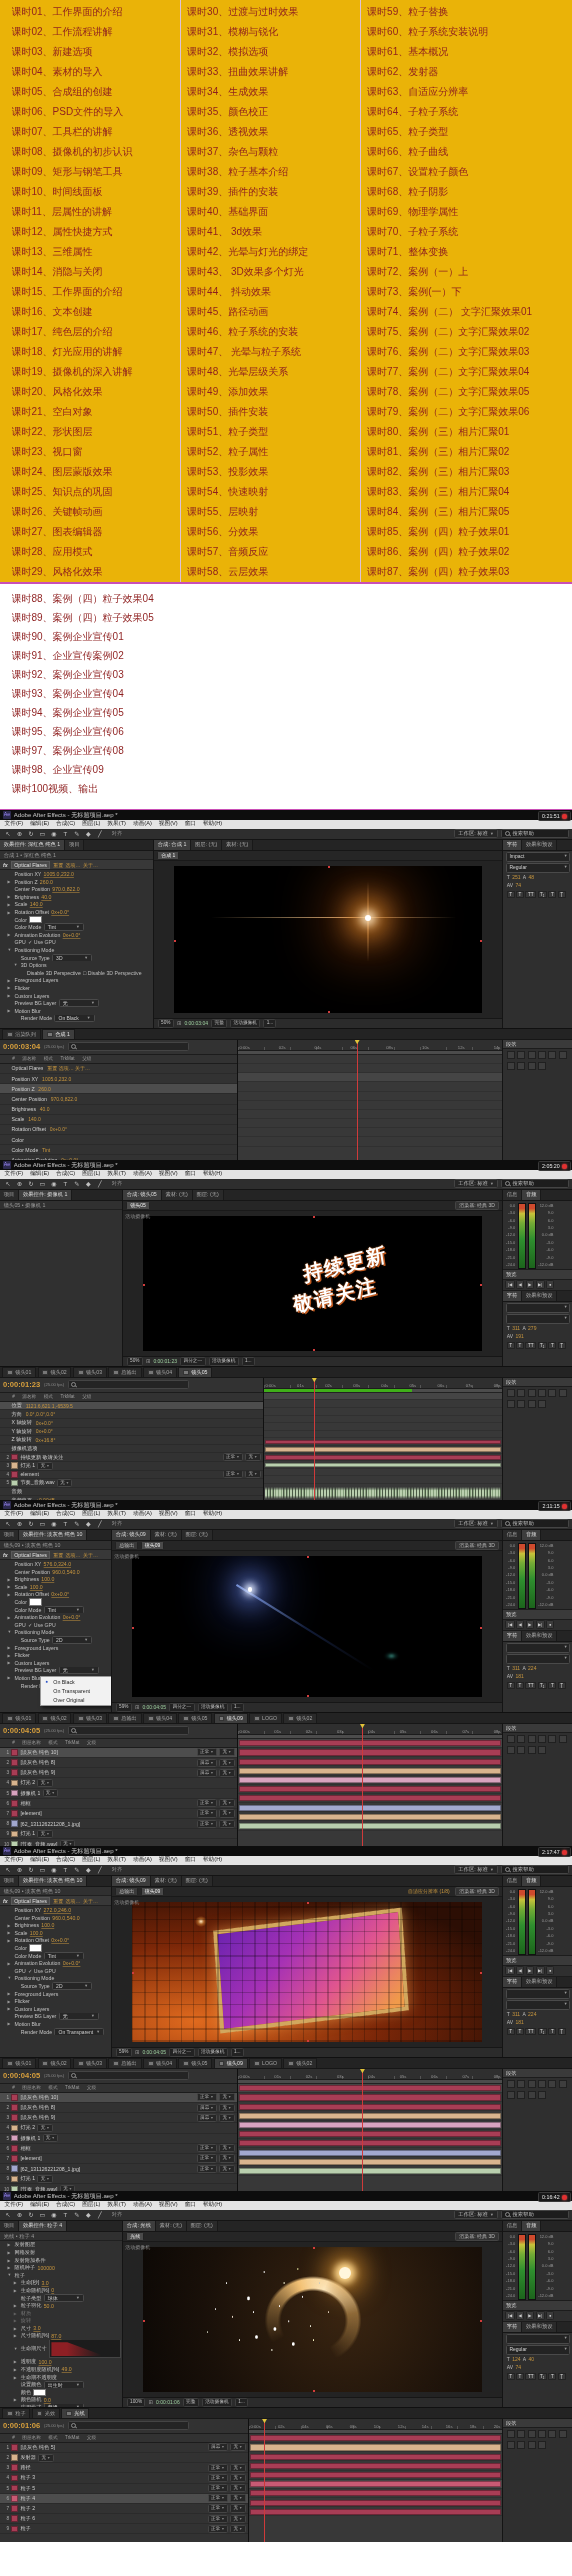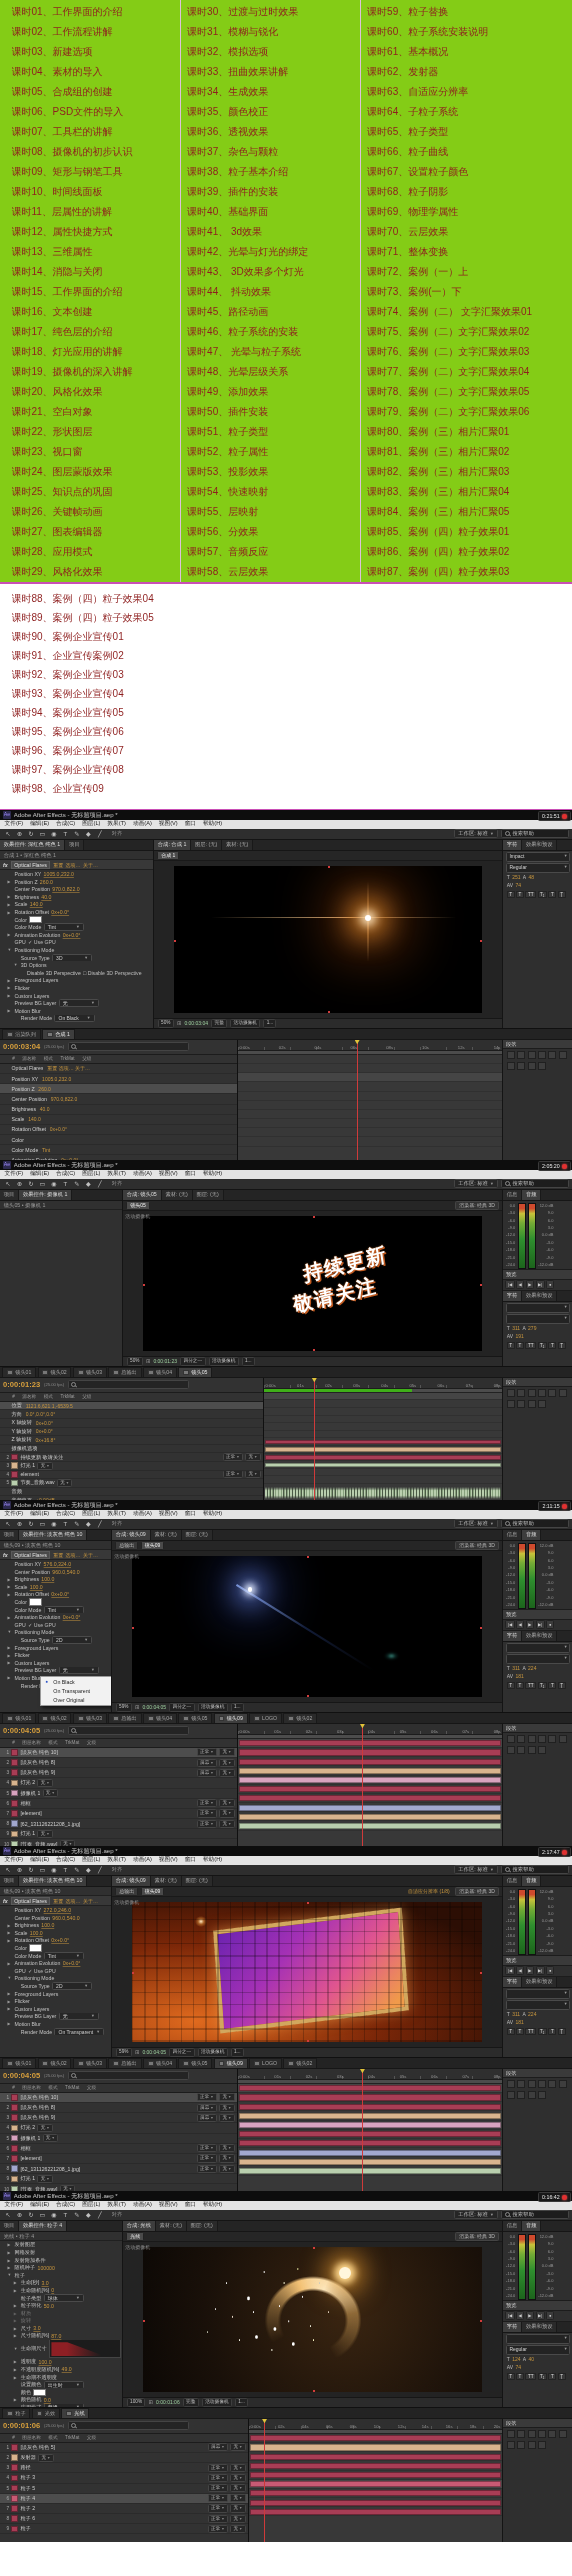--- a/index.html
+++ b/index.html
@@ -1,18 +1,18 @@
 <!DOCTYPE html>
 <html style="font-size:12.2px"><head>
 <meta charset="utf-8">
 <style>
   html,body{margin:0;padding:0;background:#fff;}
   body{width:573px;font-family:"Liberation Sans","DejaVu Sans",sans-serif;-webkit-font-smoothing:antialiased;}
   
-  .curr{display:flex;background:#84cc16;}
+  .curr{display:flex;background:#eab308;}
   .ccol{box-sizing:border-box;padding-top:2.3px;}
   .ccol1{width:181px;border-right:0.8px solid #ddc2d8;padding-left:11.5px;}
   .ccol2{width:180px;border-right:0.8px solid #ddc2d8;padding-left:6.1px;}
   .ccol3{width:212px;padding-left:6.1px;}
   .lesson{height:20px;line-height:20px;font-size:10px;color:#8e1f1f;white-space:nowrap;overflow:hidden;}
   .rule{height:1.5px;background:#c94fb6;}
   .block2{padding:5.3px 0 10.7px 11.5px;background:#fff;}
   .block2 .lesson{height:19px;line-height:19px;}
   
   .shot{position:relative;display:flex;flex-direction:column;background:#222;color:#b9b9b9;overflow:hidden;font-size:6.1px;}
@@ -228,21 +228,21 @@
       <div class="lesson">课时60、粒子系统安装说明</div>
       <div class="lesson">课时61、基本概况</div>
       <div class="lesson">课时62、发射器</div>
       <div class="lesson">课时63、自适应分辨率</div>
       <div class="lesson">课时64、子粒子系统</div>
       <div class="lesson">课时65、粒子类型</div>
       <div class="lesson">课时66、粒子曲线</div>
       <div class="lesson">课时67、设置粒子颜色</div>
       <div class="lesson">课时68、粒子阴影</div>
       <div class="lesson">课时69、物理学属性</div>
-      <div class="lesson">课时70、云层效果</div>
+      <div class="lesson">课时70、子粒子系统</div>
       <div class="lesson">课时71、整体变换</div>
       <div class="lesson">课时72、案例（一）上</div>
       <div class="lesson">课时73、案例(一）下</div>
       <div class="lesson">课时74、案例（二） 文字汇聚效果01</div>
       <div class="lesson">课时75、案例（二）文字汇聚效果02</div>
       <div class="lesson">课时76、案例（二）文字汇聚效果03</div>
       <div class="lesson">课时77、案例（二）文字汇聚效果04</div>
       <div class="lesson">课时78、案例（二）文字汇聚效果05</div>
       <div class="lesson">课时79、案例（二）文字汇聚效果06</div>
       <div class="lesson">课时80、案例（三）相片汇聚01</div>
@@ -259,23 +259,23 @@
 <div class="block2">
 
 <div class="lesson">课时88、案例（四）粒子效果04</div>
     <div class="lesson">课时89、案例（四）粒子效果05</div>
     <div class="lesson">课时90、案例企业宣传01</div>
     <div class="lesson">课时91、企业宣传案例02</div>
     <div class="lesson">课时92、案例企业宣传03</div>
     <div class="lesson">课时93、案例企业宣传04</div>
     <div class="lesson">课时94、案例企业宣传05</div>
     <div class="lesson">课时95、案例企业宣传06</div>
-    <div class="lesson">课时96、案例企业宣传07</div>
     <div class="lesson">课时97、案例企业宣传08</div>
     <div class="lesson">课时98、企业宣传09</div>
+    <div class="lesson">课时100视频、输出</div>
   </div>
 <div class="rule"></div>
 
 <div>
 
 <div class="shot shot1">
 
     <div class="titlebar">
       <span class="ae-ico">Ae</span>
       <span class="title">Adobe After Effects - 无标题项目.aep *</span>

